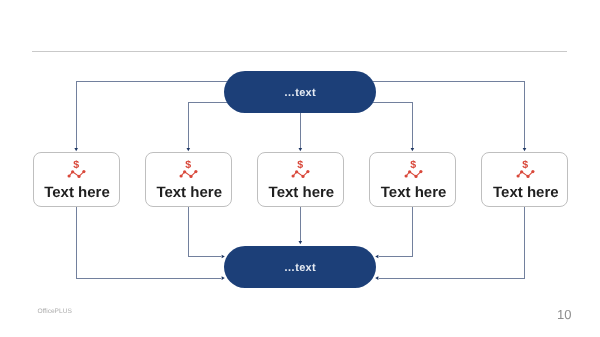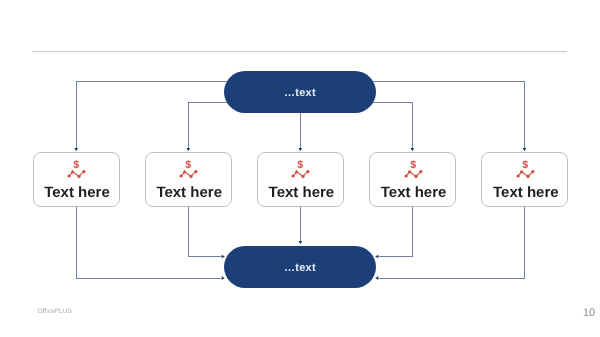--- a/index.html
+++ b/index.html
@@ -20,21 +20,21 @@
   #pill-bottom{left:224px;top:245.5px;width:152px;height:42.5px;}
 
   .card{position:absolute;top:151.6px;width:87px;height:55.6px;
         border:1px solid #bfbfbf;border-radius:8px;background:#fff;box-sizing:border-box;}
   .card .ico{position:absolute;left:0;top:5.5px;width:87px;height:22px;}
   .card .ico svg{display:block;margin:0 auto;}
   .card .lbl{position:absolute;left:0;top:31.5px;width:87px;text-align:center;
              font-size:15px;font-weight:bold;color:#1f1f1f;}
 
   #footer-brand{position:absolute;left:37.5px;top:307.6px;font-size:6.6px;color:#acacac;}
-  #page-number{position:absolute;left:583px;top:307.4px;font-size:11px;color:#8e8e8e;}
+  #page-number{position:absolute;left:557px;top:307.4px;font-size:13px;color:#8e8e8e;}
 </style>
 </head>
 <body>
 
 <div id="slide">
 
   <div id="divider"></div>
 
   <svg id="connector-layer" viewBox="0 0 600 337">
     <g stroke="#72809D" stroke-width="1" fill="none" shape-rendering="crispEdges">

